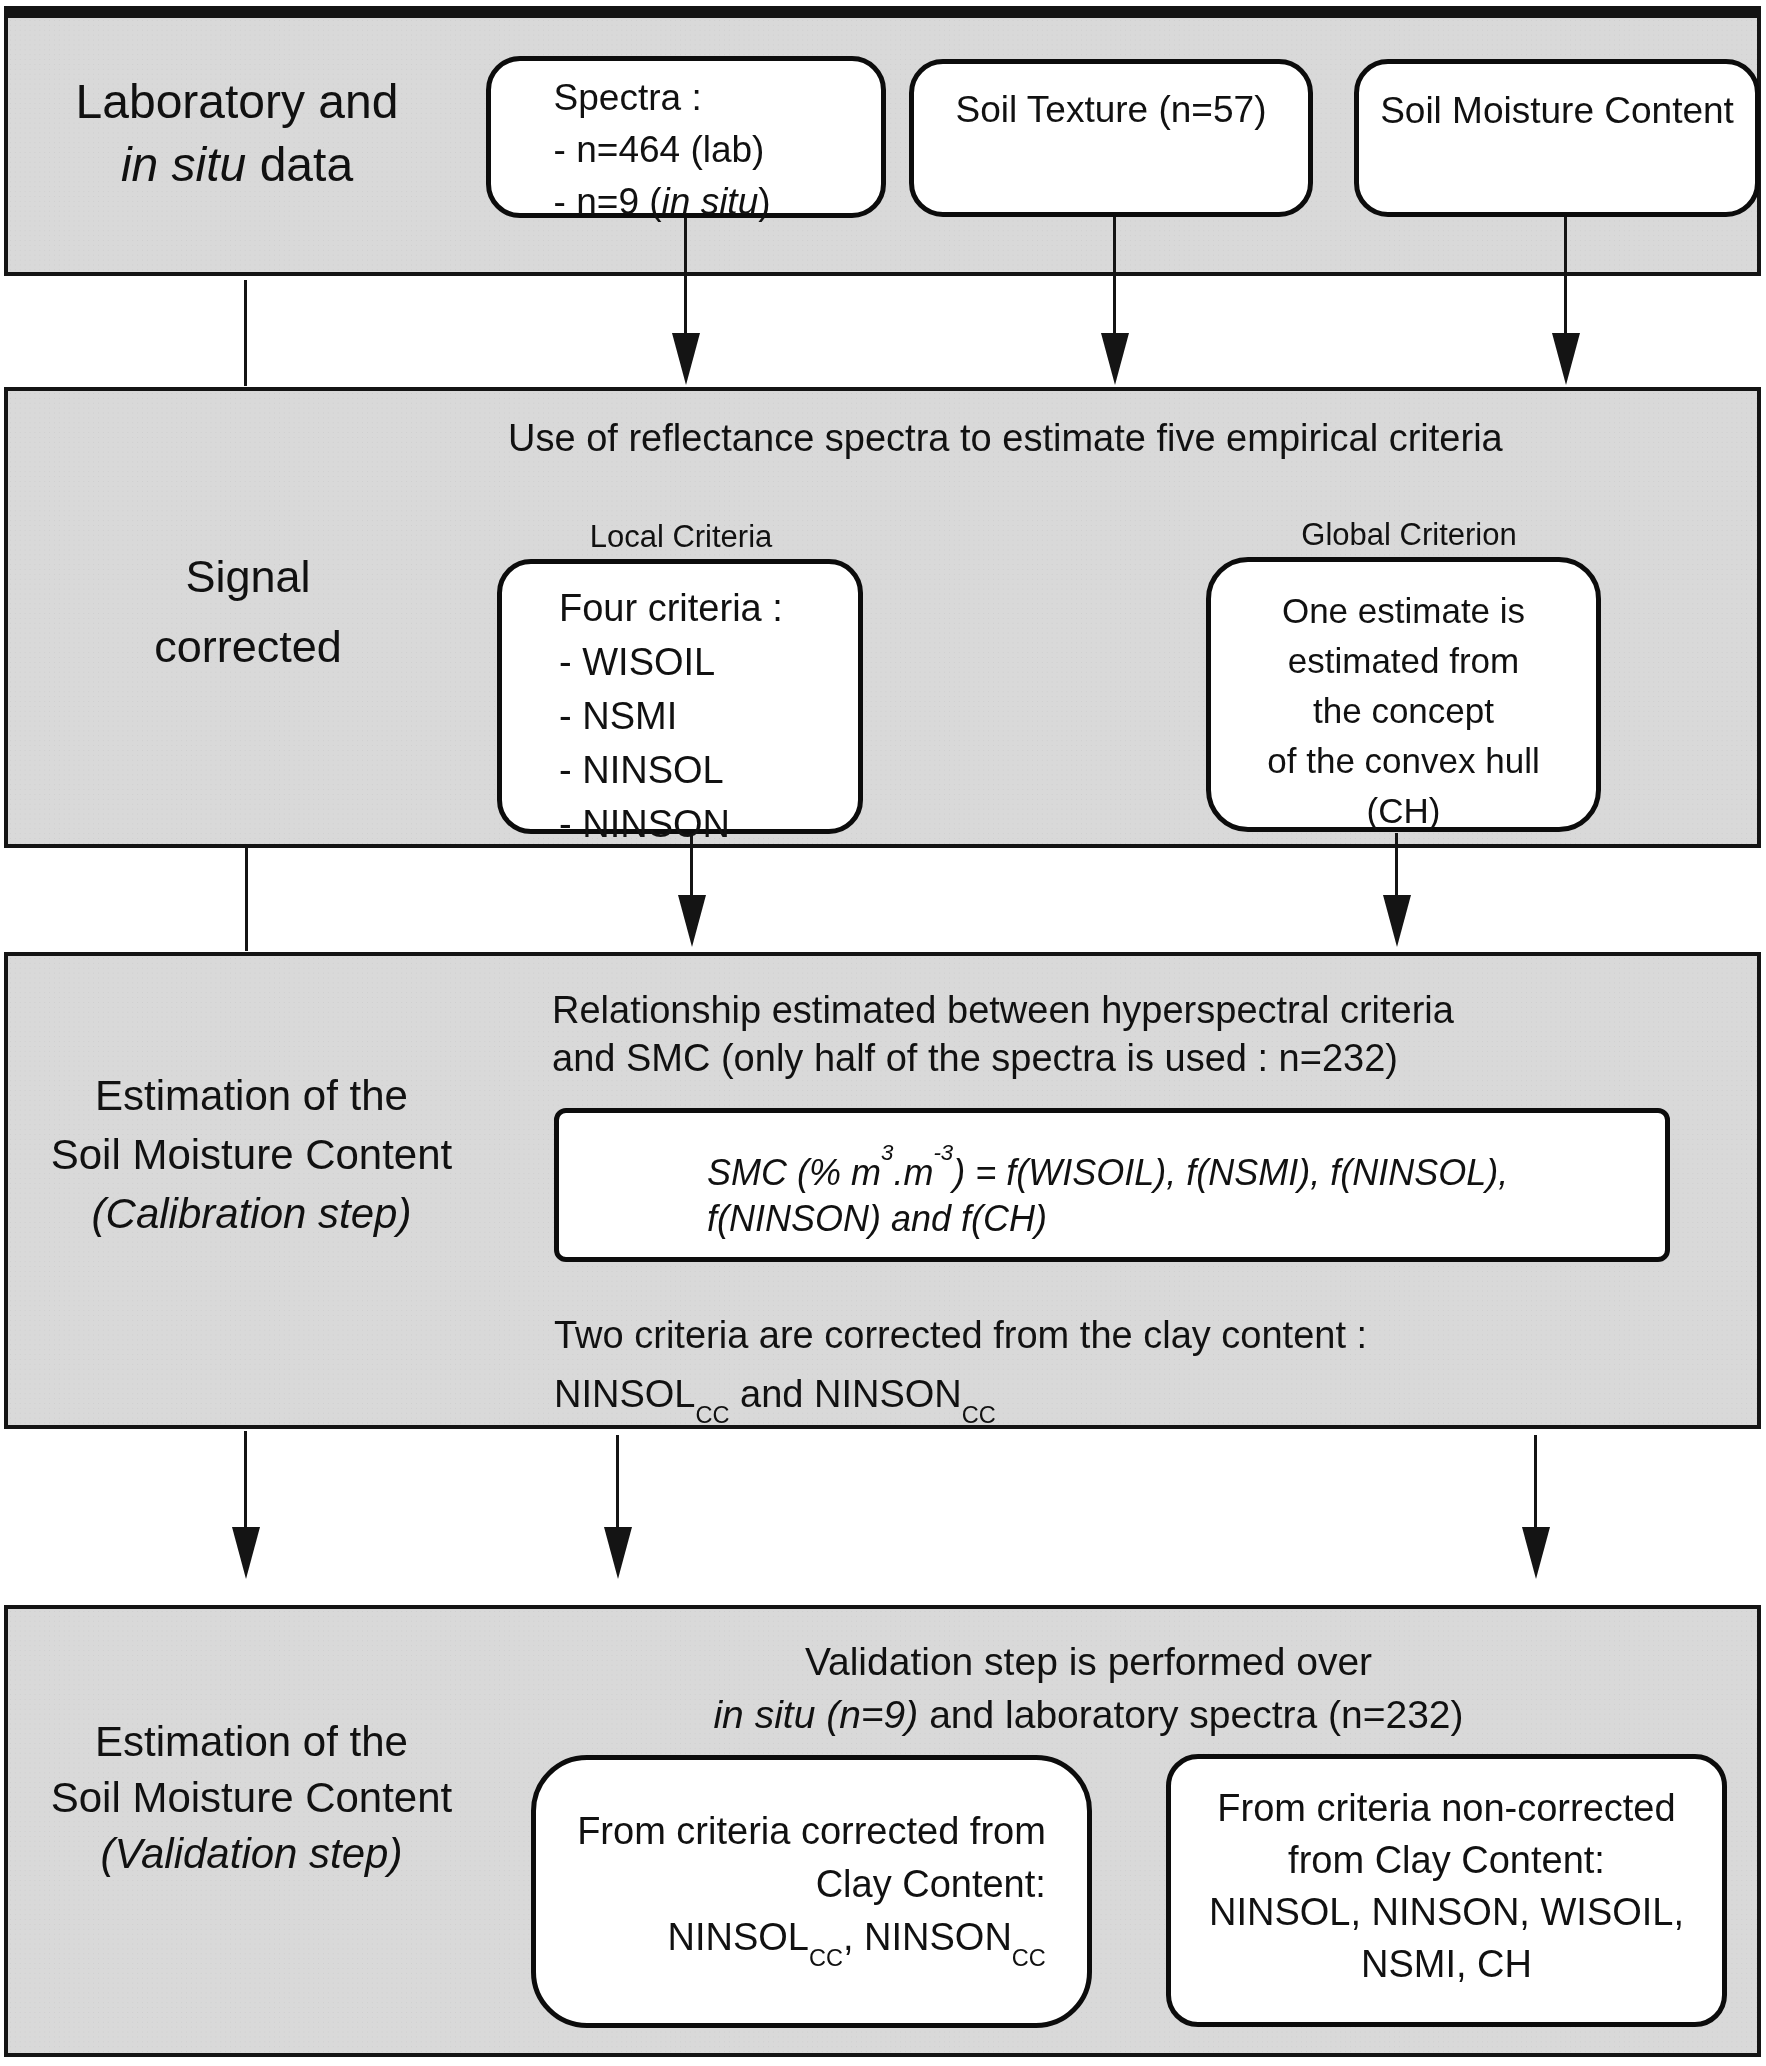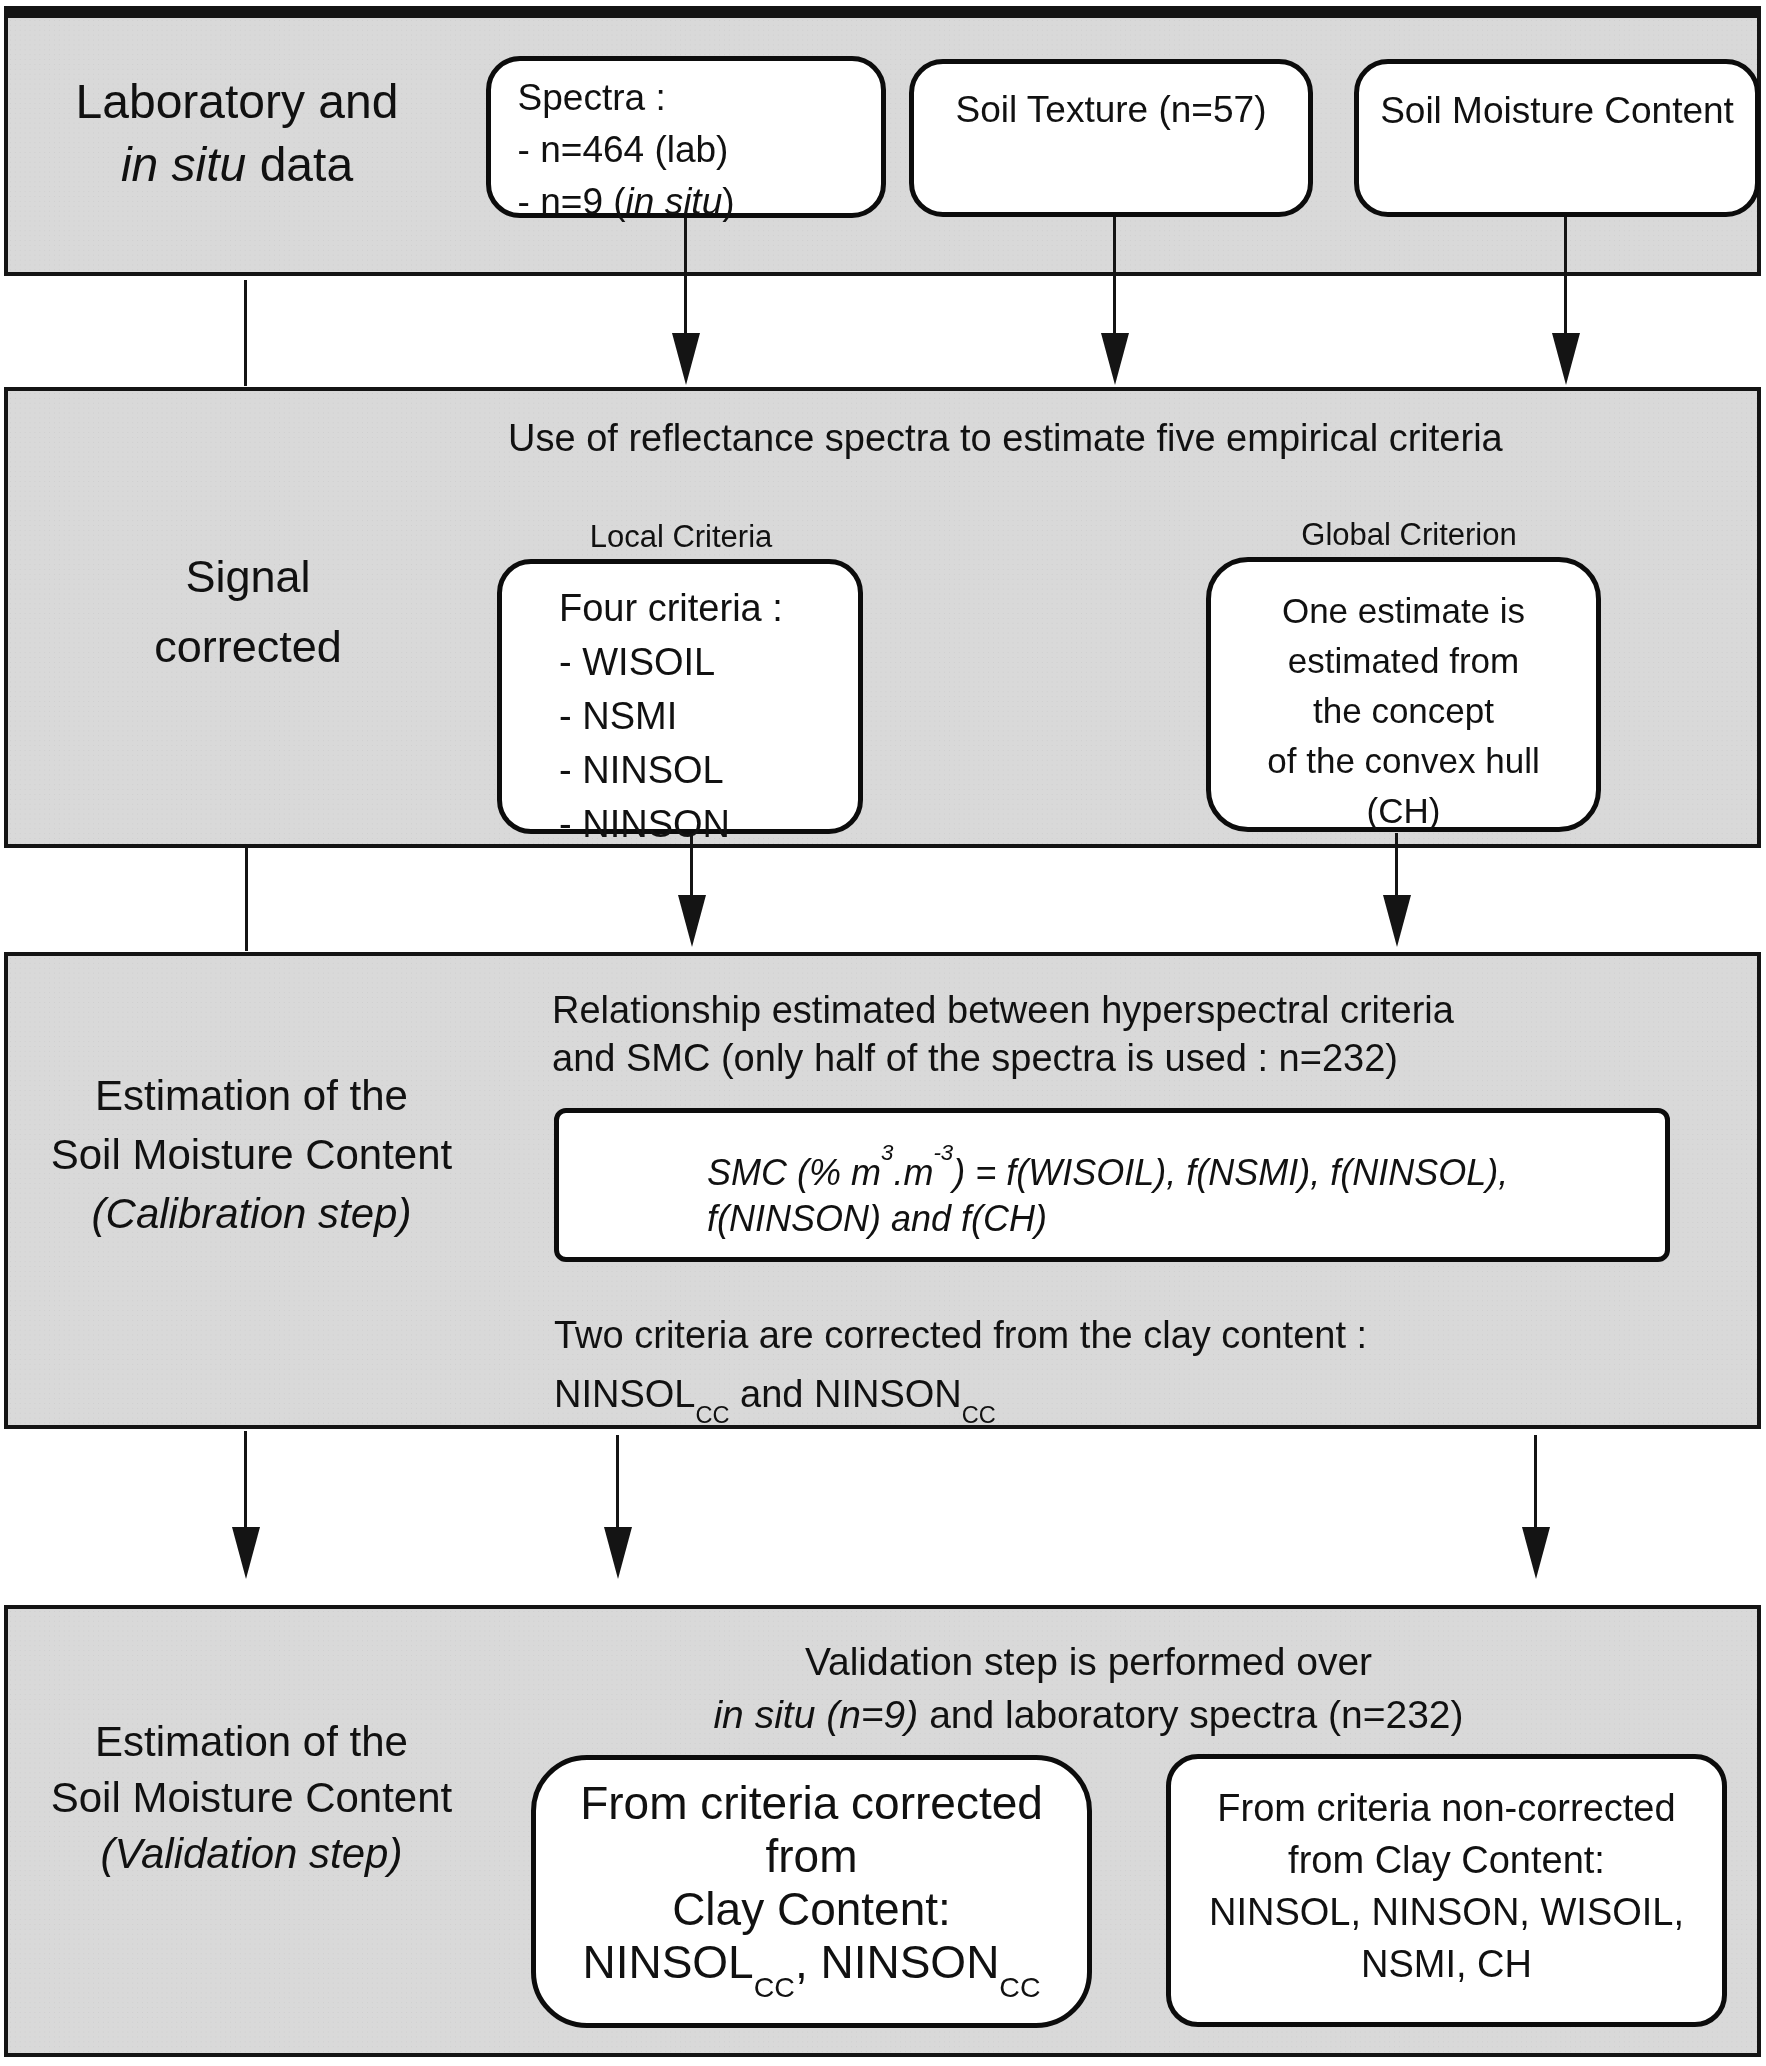--- a/index.html
+++ b/index.html
@@ -88,21 +88,21 @@
       </div>
   </div>
 
   <div class="layer">
     <div class="abs seclbl center" style="left:20px;top:70px;width:434px;font-size:48px;">
       <div><span>Laboratory and</span></div>
       <div><span class="it">in situ</span><span> data</span></div>
     </div>
 
     <div class="rbox" style="left:486px;top:56px;width:400px;height:162px;">
-      <div style="padding:11.2px 14px 0 26.6px;font-size:37px;line-height:52px;">
+      <div style="padding:11.2px 14px 0 26.6px;font-size:37px;line-height:52px;margin-left:36px;">
         <div><span>Spectra :</span></div>
         <div><span>- n=464 (lab)</span></div>
         <div><span>- n=9 (</span><span class="it">in situ</span><span>)</span></div>
       </div>
     </div>
 
     <div class="rbox center" style="left:909px;top:59px;width:404px;height:158px;">
       <div style="padding-top:25px;font-size:37px;"><span>Soil Texture (n=57)</span></div>
     </div>
 
@@ -175,21 +175,21 @@
       <div><span class="it">in situ (n=9)</span><span> and laboratory spectra (n=232)</span></div>
     </div>
 
     <div class="abs seclbl center" style="left:28px;top:1714px;width:447px;font-size:42px;line-height:56px;">
       <div><span>Estimation of the</span></div>
       <div><span>Soil Moisture Content</span></div>
       <div class="it"><span>(Validation step)</span></div>
     </div>
 
     <div class="rbox center" style="left:531px;top:1755px;width:561px;height:273px;border-radius:56px;display:flex;align-items:center;justify-content:center;">
-      <div style="font-size:46px;line-height:53px;">
+      <div style="font-size:38px;line-height:53px;text-align:right;">
         <div><span>From criteria corrected from</span></div>
         <div><span>Clay Content:</span></div>
         <div><span>NINSOL</span><sub class="s">CC</sub><span>, NINSON</span><sub class="s">CC</sub></div>
       </div>
     </div>
 
     <div class="rbox center" style="left:1166px;top:1754px;width:561px;height:273px;border-radius:32px;display:flex;align-items:center;justify-content:center;">
       <div style="font-size:38px;line-height:52px;padding-bottom:9.8px;">
         <div><span>From criteria non-corrected</span></div>
         <div><span>from Clay Content:</span></div>

